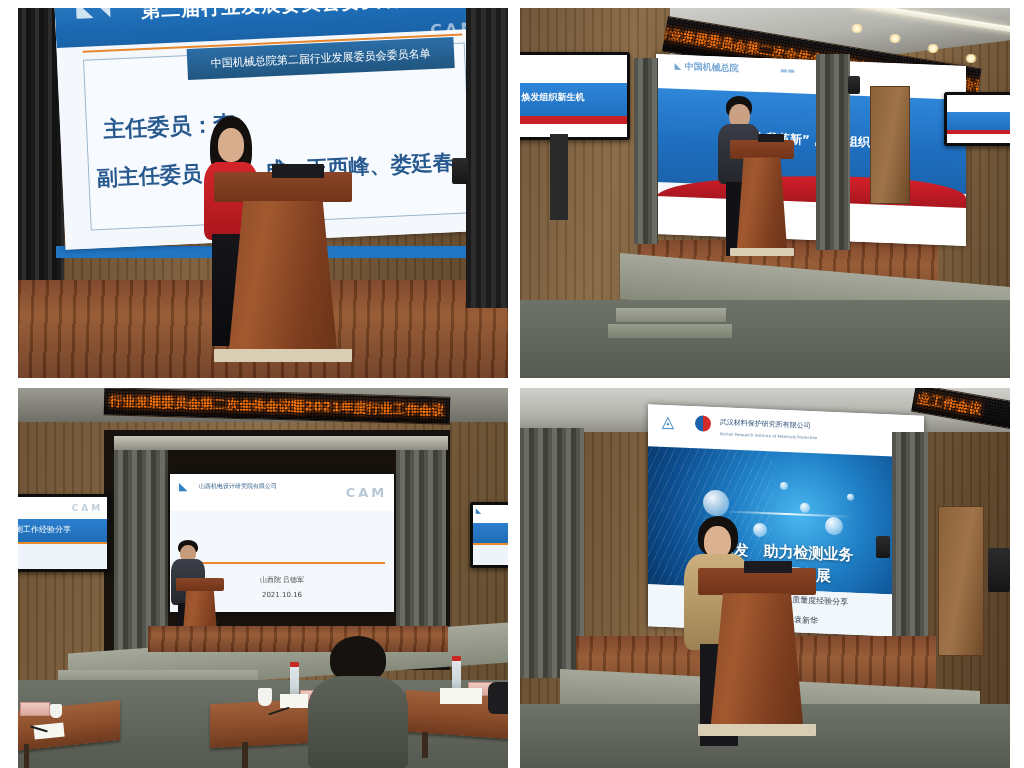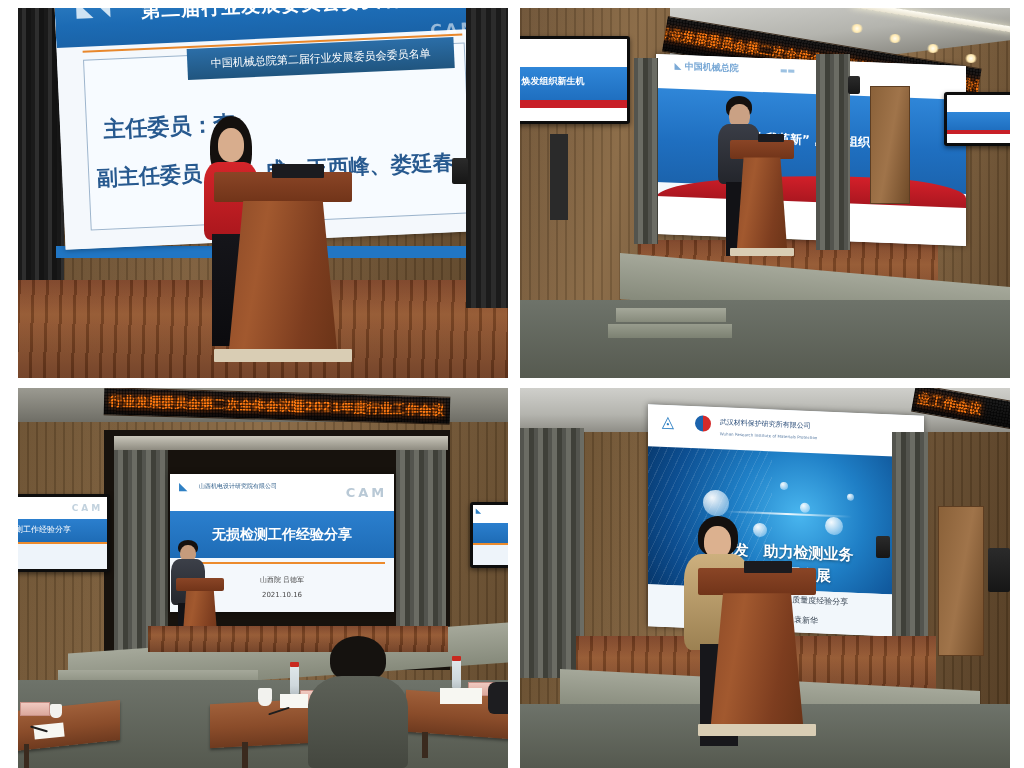--- a/index.html
+++ b/index.html
@@ -197,21 +197,21 @@
           <div class="sl-b-top"></div>
           <span class="logo-tri" style="left:6%;top:3%;font-size:9px;color:#7aa9d6;">◣ 中国机械总院</span>
           <span class="logo-tri" style="left:40%;top:4%;font-size:8px;color:#9dc2e2;">▬▬</span>
           <div class="sl-b-body"></div>
           <div class="sl-b-txt" style="font-size:12px;">一、“自我革新”，焕发组织新生机</div>
           <div class="sl-b-red"></div>
           <div class="sl-b-white"></div>
         </div>
       </div>
 
-      <div class="monitor" style="left:-6px;top:28px;width:110px;height:82px;text-decoration:underline;">
+      <div class="monitor" style="left:-6px;top:44px;width:110px;height:82px;text-decoration:underline;">
         <div class="monitor-inner">
           <div style="position:absolute;left:0;top:0;width:100%;height:34%;background:#fff;"></div>
           <div style="position:absolute;left:0;top:34%;width:100%;height:40%;background:linear-gradient(180deg,#2f86d8,#1f6fc0);"></div>
           <div style="position:absolute;left:4%;top:44%;width:92%;color:#fff;font-size:9px;font-weight:bold;white-space:nowrap;">焕发组织新生机</div>
           <div style="position:absolute;left:0;top:74%;width:100%;height:10%;background:#c81f27;"></div>
           <div style="position:absolute;left:0;bottom:0;width:100%;height:16%;background:#fff;"></div>
         </div>
       </div>
       <div class="mon-stand" style="left:30px;top:126px;width:18px;height:86px;"></div>
 
@@ -262,23 +262,20 @@
       <div class="curtain-grey" style="left:96px;top:58px;width:54px;height:214px"></div>
       <div class="curtain-grey" style="left:378px;top:58px;width:50px;height:214px"></div>
       <div style="position:absolute;left:96px;top:48px;width:334px;height:14px;background:linear-gradient(180deg,#c9c6ba,#8e8b80)"></div>
 
       <div class="screen" style="left:152px;top:86px;width:224px;height:138px;">
         <div class="slide">
           <div class="sl-c-head"></div>
           <span class="logo-tri" style="left:4%;top:4%;font-size:11px;color:#2f80c4;">◣</span>
           <span style="position:absolute;left:13%;top:6%;font-size:6px;color:#33618c;white-space:nowrap;">山西机电设计研究院有限公司</span>
           <span class="cam-mark" style="right:3%;top:8%;font-size:13px;color:#b9c9d6;">CAM</span>
-          <div class="sl-c-band">
-            <div class="sl-c-title" style="font-size:14px;">无损检测工作经验分享</div>
-          </div>
           <div class="sl-c-rule"></div>
           <div class="sl-c-credit" style="top:73%;font-size:7px;">山西院 吕德军</div>
           <div class="sl-c-credit" style="top:85%;font-size:7px;">2021.10.16</div>
         </div>
       </div>
 
       <div class="monitor" style="left:-8px;top:106px;width:94px;height:72px;">
         <div class="monitor-inner">
           <div style="position:absolute;left:0;top:0;width:100%;height:30%;background:#fff;"></div>
           <div style="position:absolute;left:0;top:30%;width:100%;height:33%;background:linear-gradient(180deg,#2b7fce,#1e6cb6);"></div>

